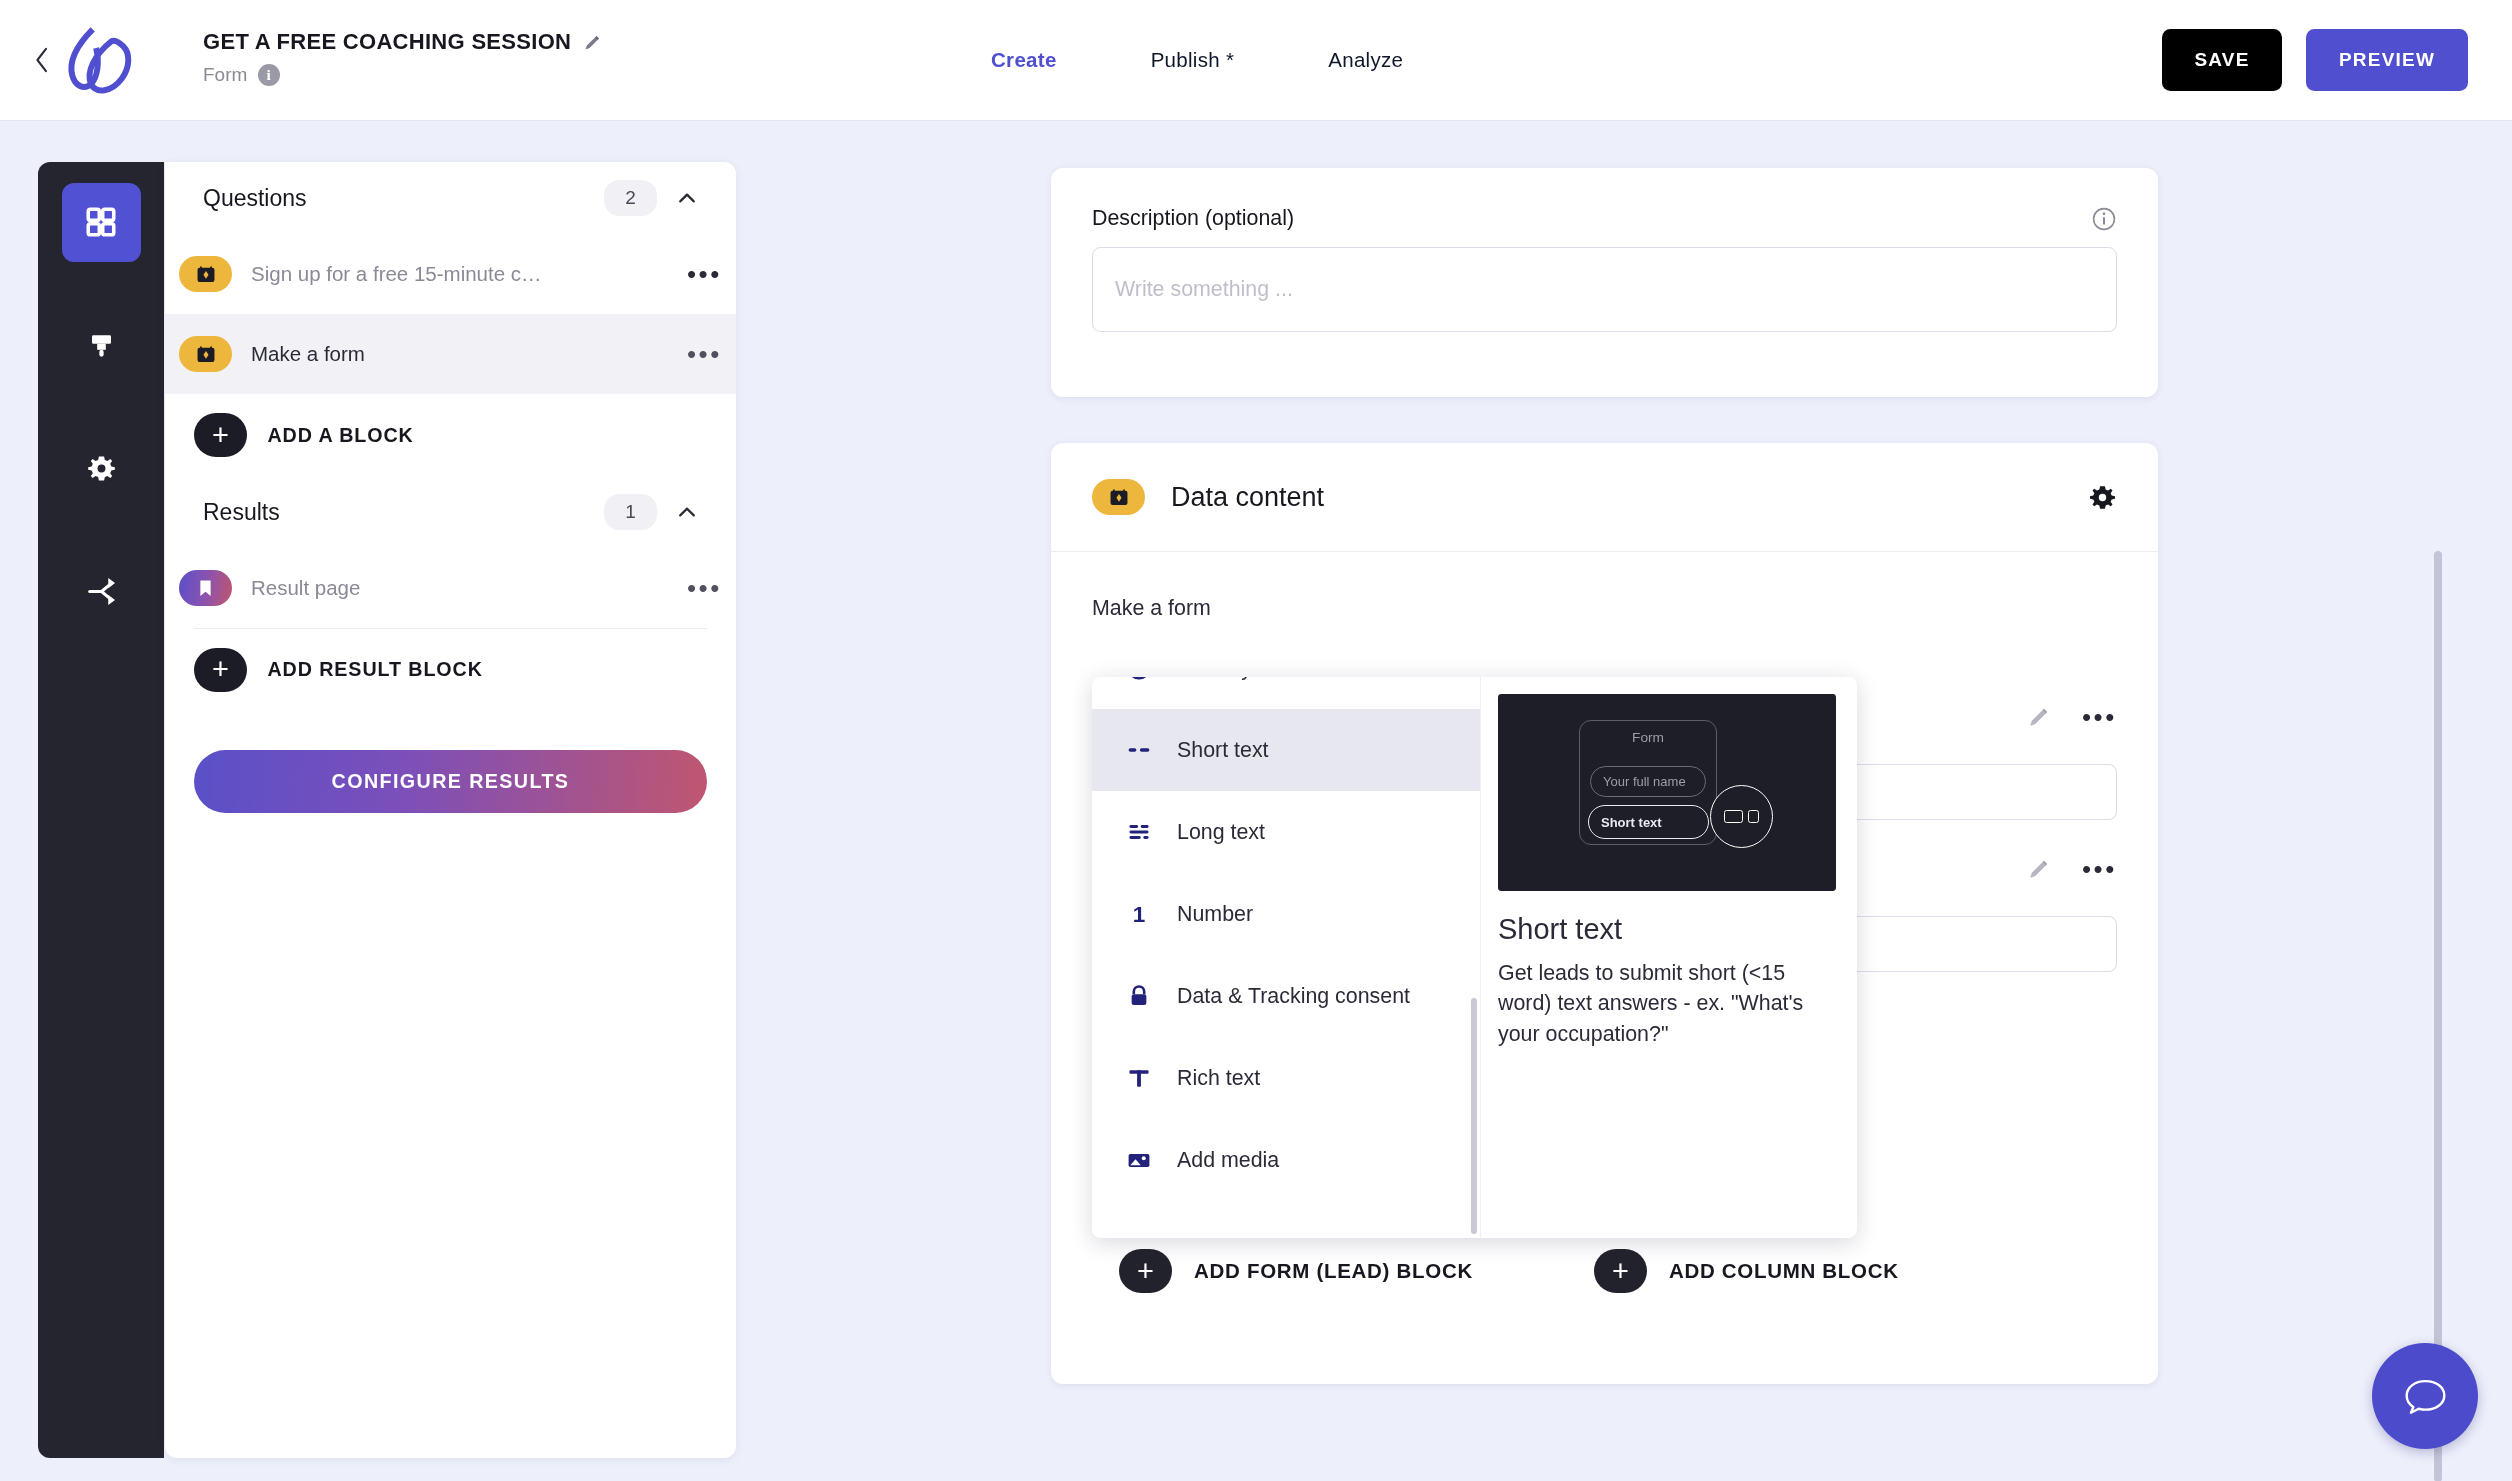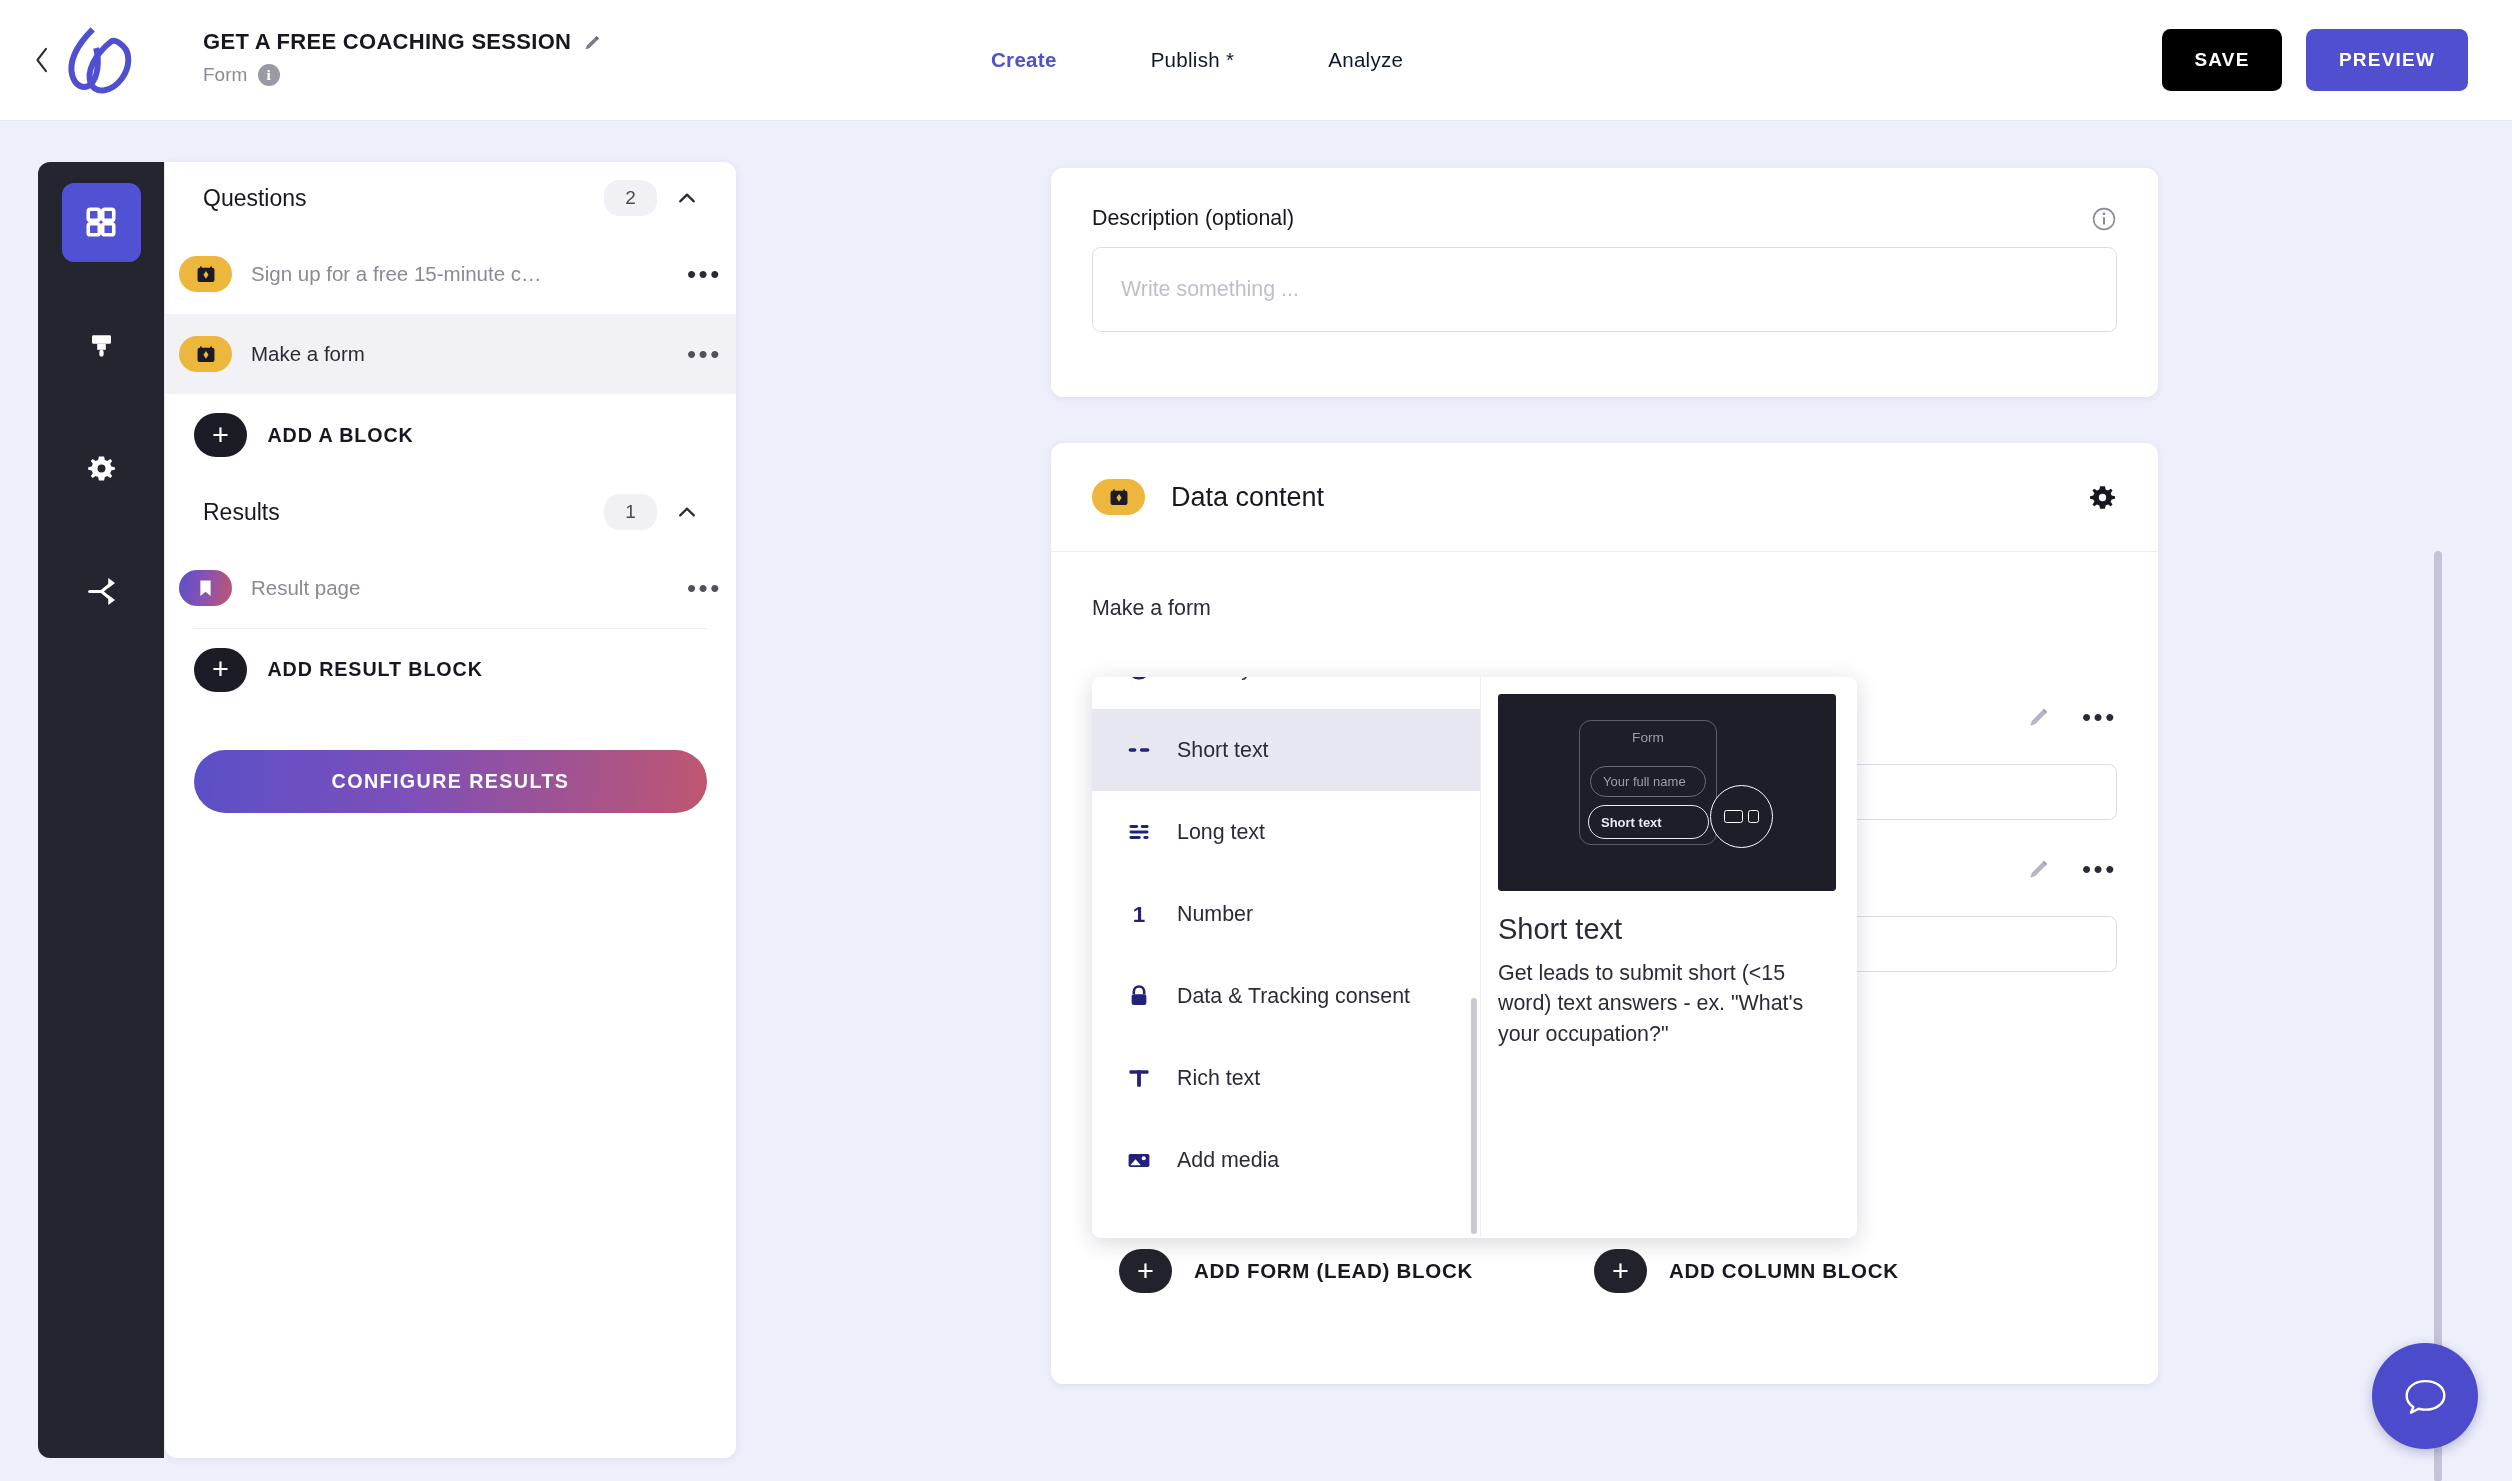--- a/index.html
+++ b/index.html
@@ -152,21 +152,21 @@
     position: absolute; left: 41px; top: 38px;
     font-size: 21.4px; color: #17171f;
   }
   .info-circle-outline {
     position: absolute; right: 41px; top: 38px; width: 26px; height: 26px;
     cursor: pointer;
   }
   .desc-input {
     position: absolute; left: 41px; top: 79px; width: 1025px; height: 85px;
     border: 0.9px solid #dcdce6; border-radius: 8.5px; background: #fff;
-    font-size: 21.4px; color: #bfbfcb; padding: 0 28px;
+    font-size: 21.4px; color: #bfbfcb; padding: 0 22px;
     font-family: "Liberation Sans", sans-serif; outline: none;
   }
   .desc-input::placeholder { color: #bfbfcb; }
 
   .content-card { left: 1051px; top: 443px; width: 1107px; height: 941px; }
   .content-card-head {
     height: 109px; display: flex; align-items: center; padding: 0 41px;
     border-bottom: 0.9px solid #ececf3; gap: 26px;
   }
   .content-card-title { font-size: 27px; color: #17171f; flex: 1 1 auto; }

